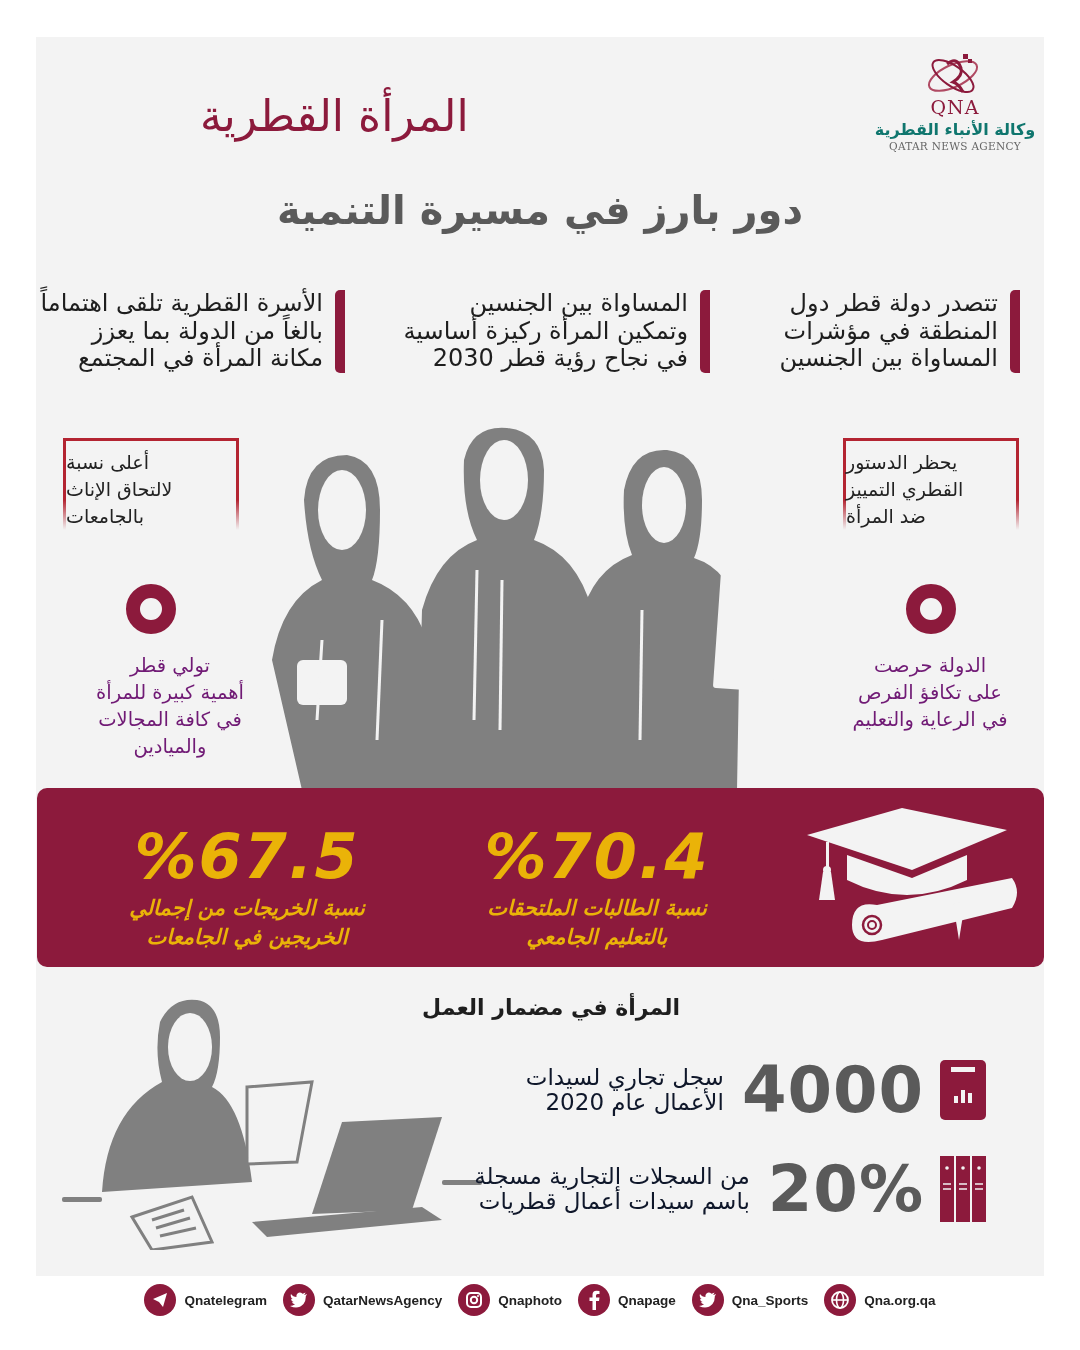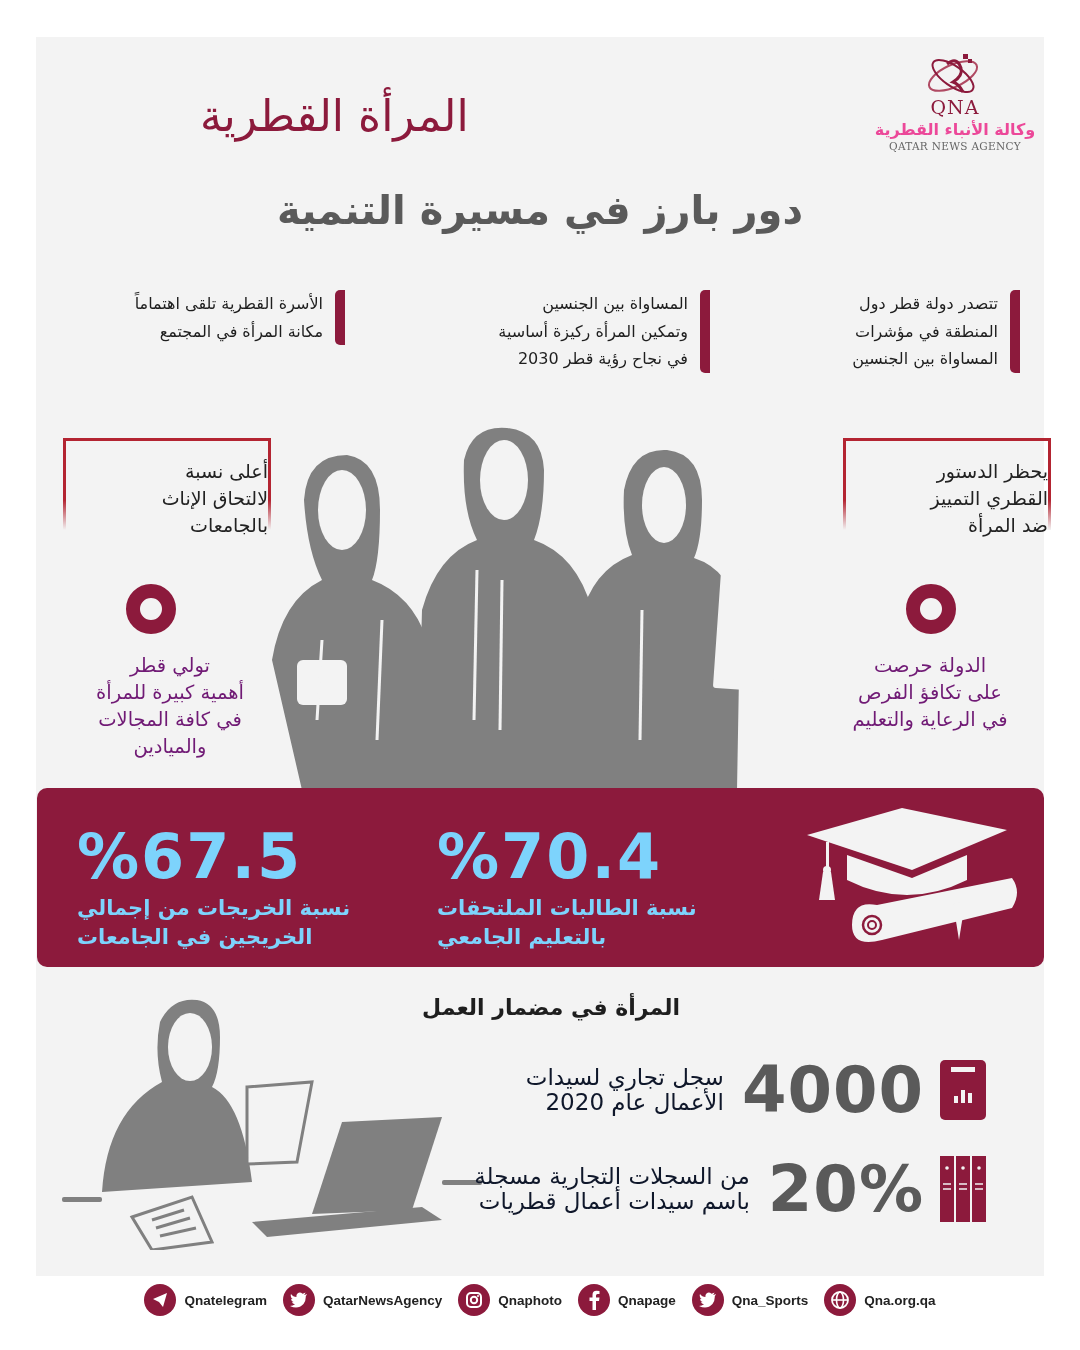--- a/index.html
+++ b/index.html
@@ -6,56 +6,56 @@
   html, body { width: 1080px; height: 1350px; background: #ffffff; overflow: hidden; }
   body { position: relative; font-family: "DejaVu Sans", sans-serif; color: #222; }
   .panel { position: absolute; left: 36px; top: 37px; width: 1008px; height: 1239px; background: #f3f3f3; }
   .abs { position: absolute; }
   .rtl { direction: rtl; }
 
   
   .logo { left: 870px; top: 50px; width: 170px; height: 125px; text-align: center; }
   .logo svg { display: block; margin: 0 auto; }
   .logo .qna { font-family: "DejaVu Serif", serif; color: #8c1a3c; font-size: 19px; margin-top: -4px; letter-spacing: 1px; }
-  .logo .ar { color: #ec4899; font-weight: bold; font-size: 16px; direction: rtl; margin-top: 2px; }
+  .logo .ar { color: #0f766e; font-weight: bold; font-size: 16px; direction: rtl; margin-top: 2px; }
   .logo .en { font-family: "DejaVu Serif", serif; color: #666; font-size: 10.5px; letter-spacing: 0.3px; margin-top: 1px; }
 
   
   .title { left: 200px; top: 92px; width: 680px; text-align: left; font-size: 44px; font-weight: normal; color: #8c1a3c; line-height: 1.1; }
   .subtitle { left: 200px; top: 188px; width: 680px; text-align: center; font-size: 40px; font-weight: bold; color: #5a5a5a; line-height: 1.1; }
 
   
   .fact { top: 290px; direction: rtl; display: flex; align-items: stretch; }
   .fact .bar { width: 10px; background: #8c1a3c; border-radius: 5px 0 0 5px; margin-left: 12px; }
-  .fact .txt { font-size: 16px; line-height: 27.5px; color: #1e1e1e; text-align: right; white-space: nowrap; margin-left: 48px; }
+  .fact .txt { font-size: 24px; line-height: 27.5px; color: #1e1e1e; text-align: right; white-space: nowrap; margin-left: 48px; }
   .fact-1 { right: calc(1080px - 1020px); }
   .fact-2 { right: calc(1080px - 710px); }
   .fact-3 { right: calc(1080px - 345px); }
 
   
-  .boxed { top: 438px; width: 208px; height: 92px; border: 3px solid #b32431; border-bottom: none; text-align: right; direction: rtl; padding-top: 17px; }
+  .boxed { top: 438px; width: 176px; height: 92px; border: 3px solid #b32431; border-bottom: none; text-align: left; direction: rtl; padding-top: 8px; }
   .boxed::after { content: ""; position: absolute; left: -3px; right: -3px; bottom: 0; height: 30px; background: linear-gradient(to bottom, rgba(243,243,243,0), #f3f3f3); }
   .boxed .txt { font-size: 19px; line-height: 27px; color: #222; position: relative; z-index: 1; }
   .boxed-left { left: 63px; }
   .boxed-right { left: 843px; }
 
   
   .ring { width: 50px; height: 50px; border-radius: 50%; border: 14px solid #8c1a3c; }
   .ring-left { left: 126px; top: 584px; }
   .ring-right { left: 906px; top: 584px; }
   .pt { direction: rtl; text-align: center; font-size: 19.5px; line-height: 27px; color: #701a75; }
   .pt-left { left: 50px; top: 652px; width: 240px; }
   .pt-right { left: 820px; top: 652px; width: 220px; }
 
   
   .women { left: 262px; top: 420px; width: 560px; height: 370px; }
 
   
   .band { left: 37px; top: 788px; width: 1007px; height: 179px; background: #8c1a3c; border-radius: 10px; }
-  .stat { position: absolute; text-align: left; color: #7dd3fc; direction: rtl; }
+  .stat { position: absolute; text-align: center; color: #eab308; direction: rtl; font-style: italic; }
   .stat .num { font-size: 62px; font-weight: bold; line-height: 1; direction: ltr; letter-spacing: 2px; }
   .stat .lbl { font-size: 21px; font-weight: bold; line-height: 29px; margin-top: 6px; }
   .stat-1 { left: 400px; top: 38px; width: 320px; }
   .stat-2 { left: 40px; top: 38px; width: 340px; }
   .grad-icon { position: absolute; left: 760px; top: 12px; width: 230px; height: 155px; }
 
   
   .work-title { left: 380px; top: 995px; width: 300px; text-align: right; font-size: 22px; font-weight: bold; color: #1e1e1e; direction: rtl; }
   .work-illus { left: 62px; top: 992px; width: 420px; height: 258px; }
 
@@ -106,20 +106,21 @@
   <div class="txt">
     <div>المساواة بين الجنسين</div>
     <div>وتمكين المرأة ركيزة أساسية</div>
     <div>في نجاح رؤية قطر 2030</div>
   </div>
 </div>
 <div class="abs fact fact-3">
   <div class="bar"></div>
   <div class="txt">
     <div>الأسرة القطرية تلقى اهتماماً</div>
+    <div>بالغاً من الدولة بما يعزز</div>
     <div>مكانة المرأة في المجتمع</div>
   </div>
 </div>
 
 <div class="abs boxed boxed-right">
   <div class="txt">
     <div>يحظر الدستور</div>
     <div>القطري التمييز</div>
     <div>ضد المرأة</div>
   </div>

